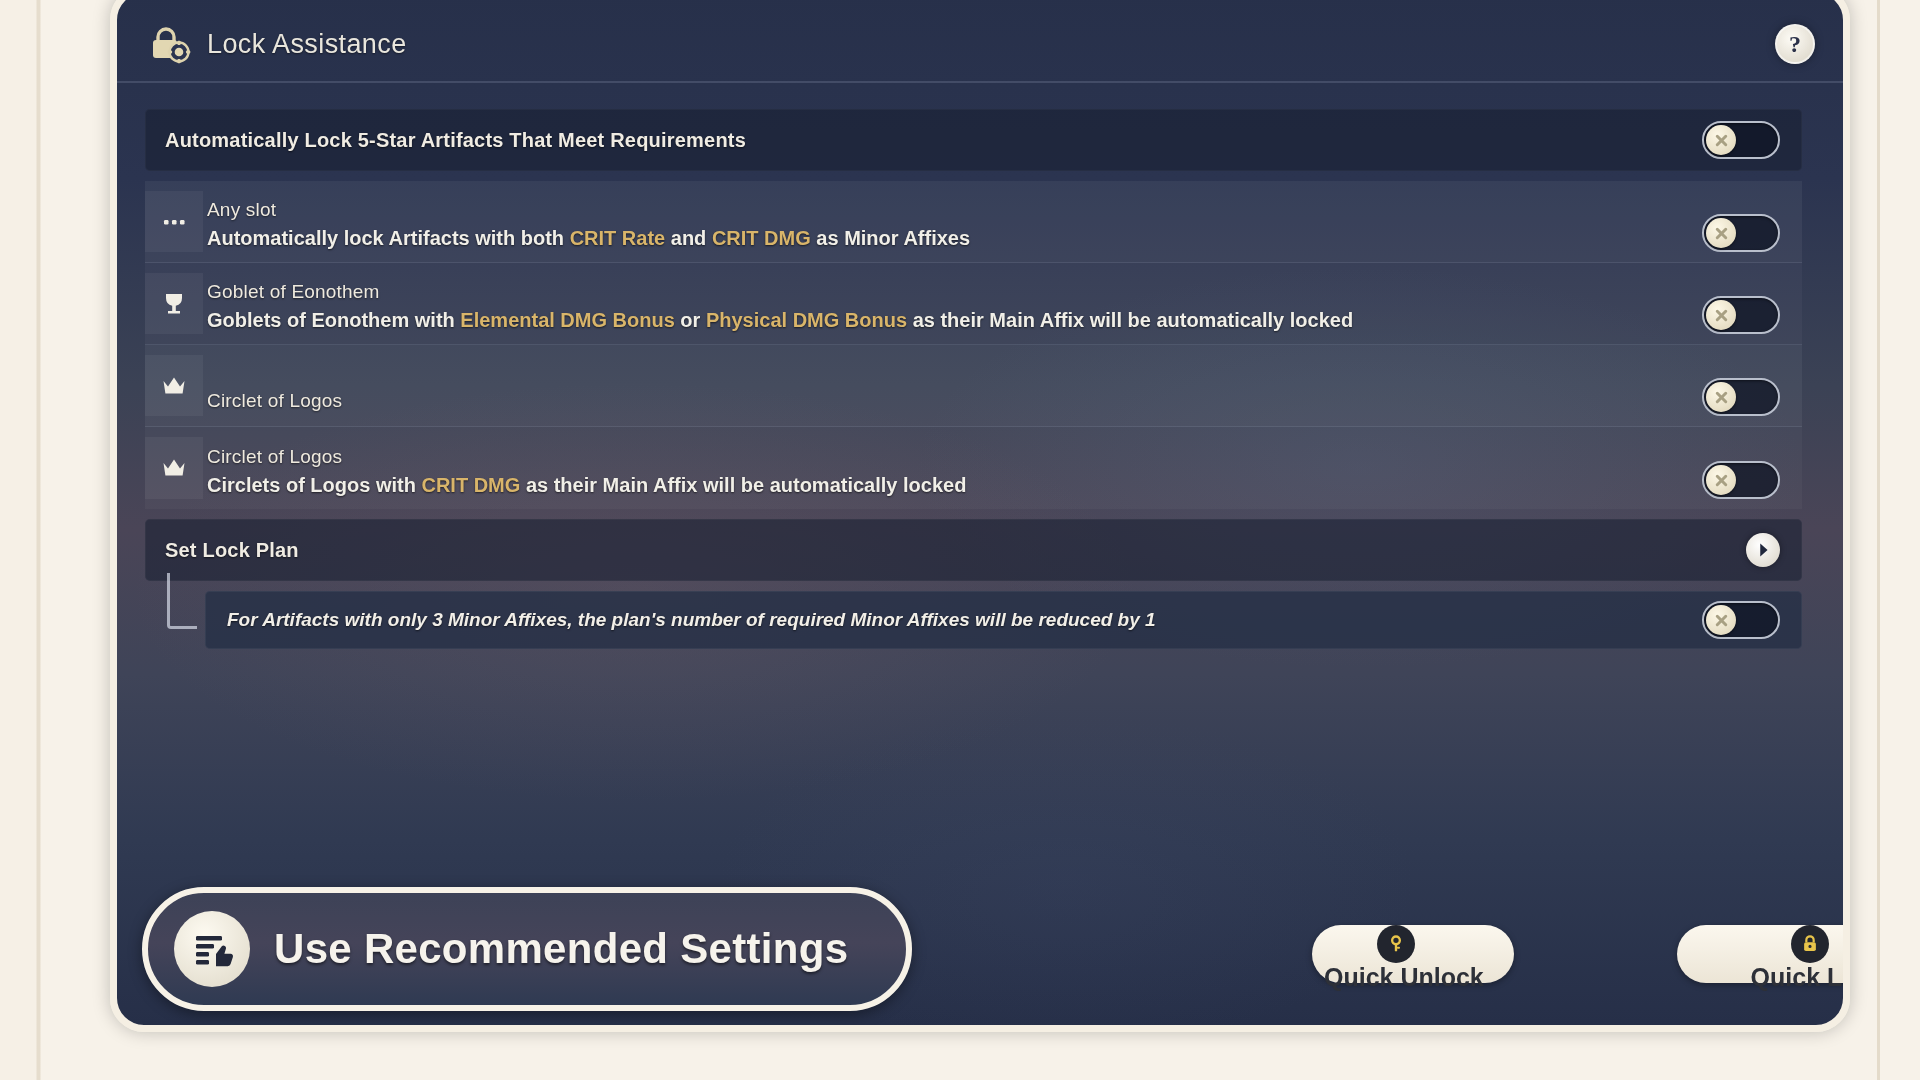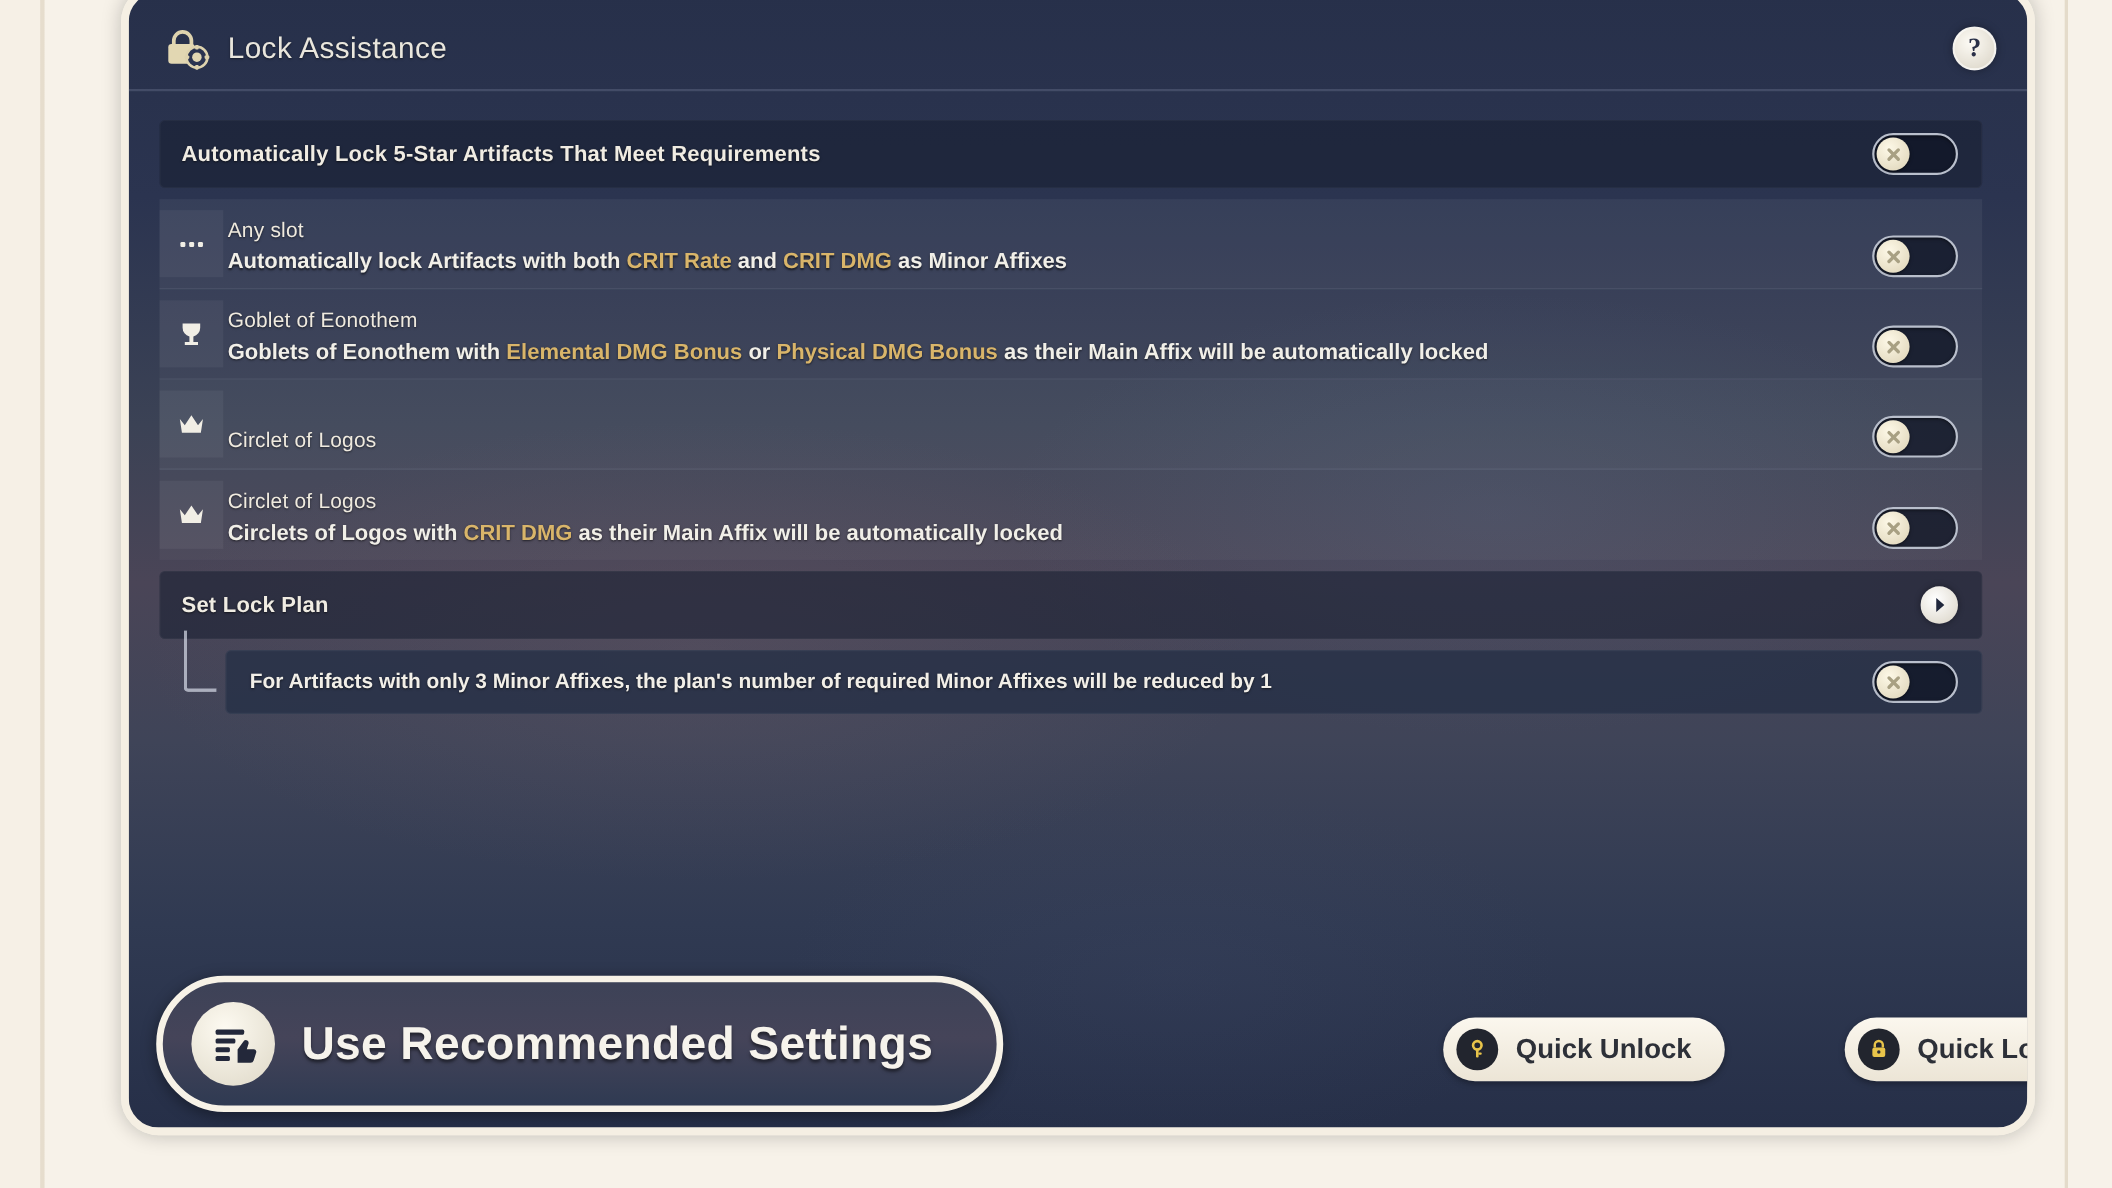--- a/index.html
+++ b/index.html
@@ -253,20 +253,21 @@
     border-bottom-left-radius: 4px;
   }
   .subnote {
     display: flex;
     align-items: center;
     background: rgba(38,48,70,0.8);
     border-radius: 5px;
     min-height: 58px;
     padding: 0 22px 0 22px;
     box-shadow: inset 0 0 0 1px rgba(255,255,255,0.05);
+    font-style: italic;
   }
   .subnote-text {
     flex: 1 1 auto;
     color: #f2efe8;
     font-size: 19px;
     font-weight: bold;
     padding-right: 18px;
     text-shadow: 0 1px 2px rgba(0,0,0,0.6);
   }
 
@@ -317,20 +318,21 @@
     bottom: 42px;
     height: 58px;
     border-radius: 29px;
     background: linear-gradient(180deg, #fbf7ee, #ece5d6);
     display: flex;
     align-items: center;
     padding: 0 30px 0 12px;
     box-shadow: 0 2px 6px rgba(0,0,0,0.35);
     cursor: pointer;
     pointer-events: auto;
+    flex-direction: column;
   }
   .pill-icon {
     width: 38px; height: 38px;
     flex: 0 0 38px;
     border-radius: 50%;
     background: #22252e;
     display: flex; align-items: center; justify-content: center;
     margin-right: 16px;
   }
   .pill-label {

